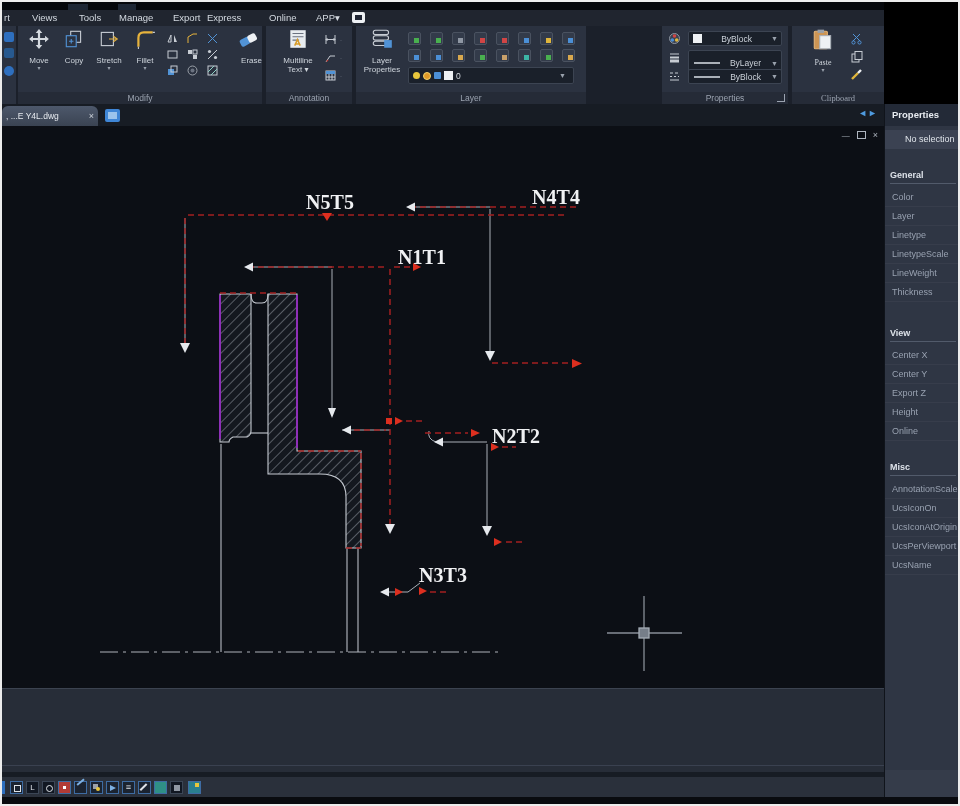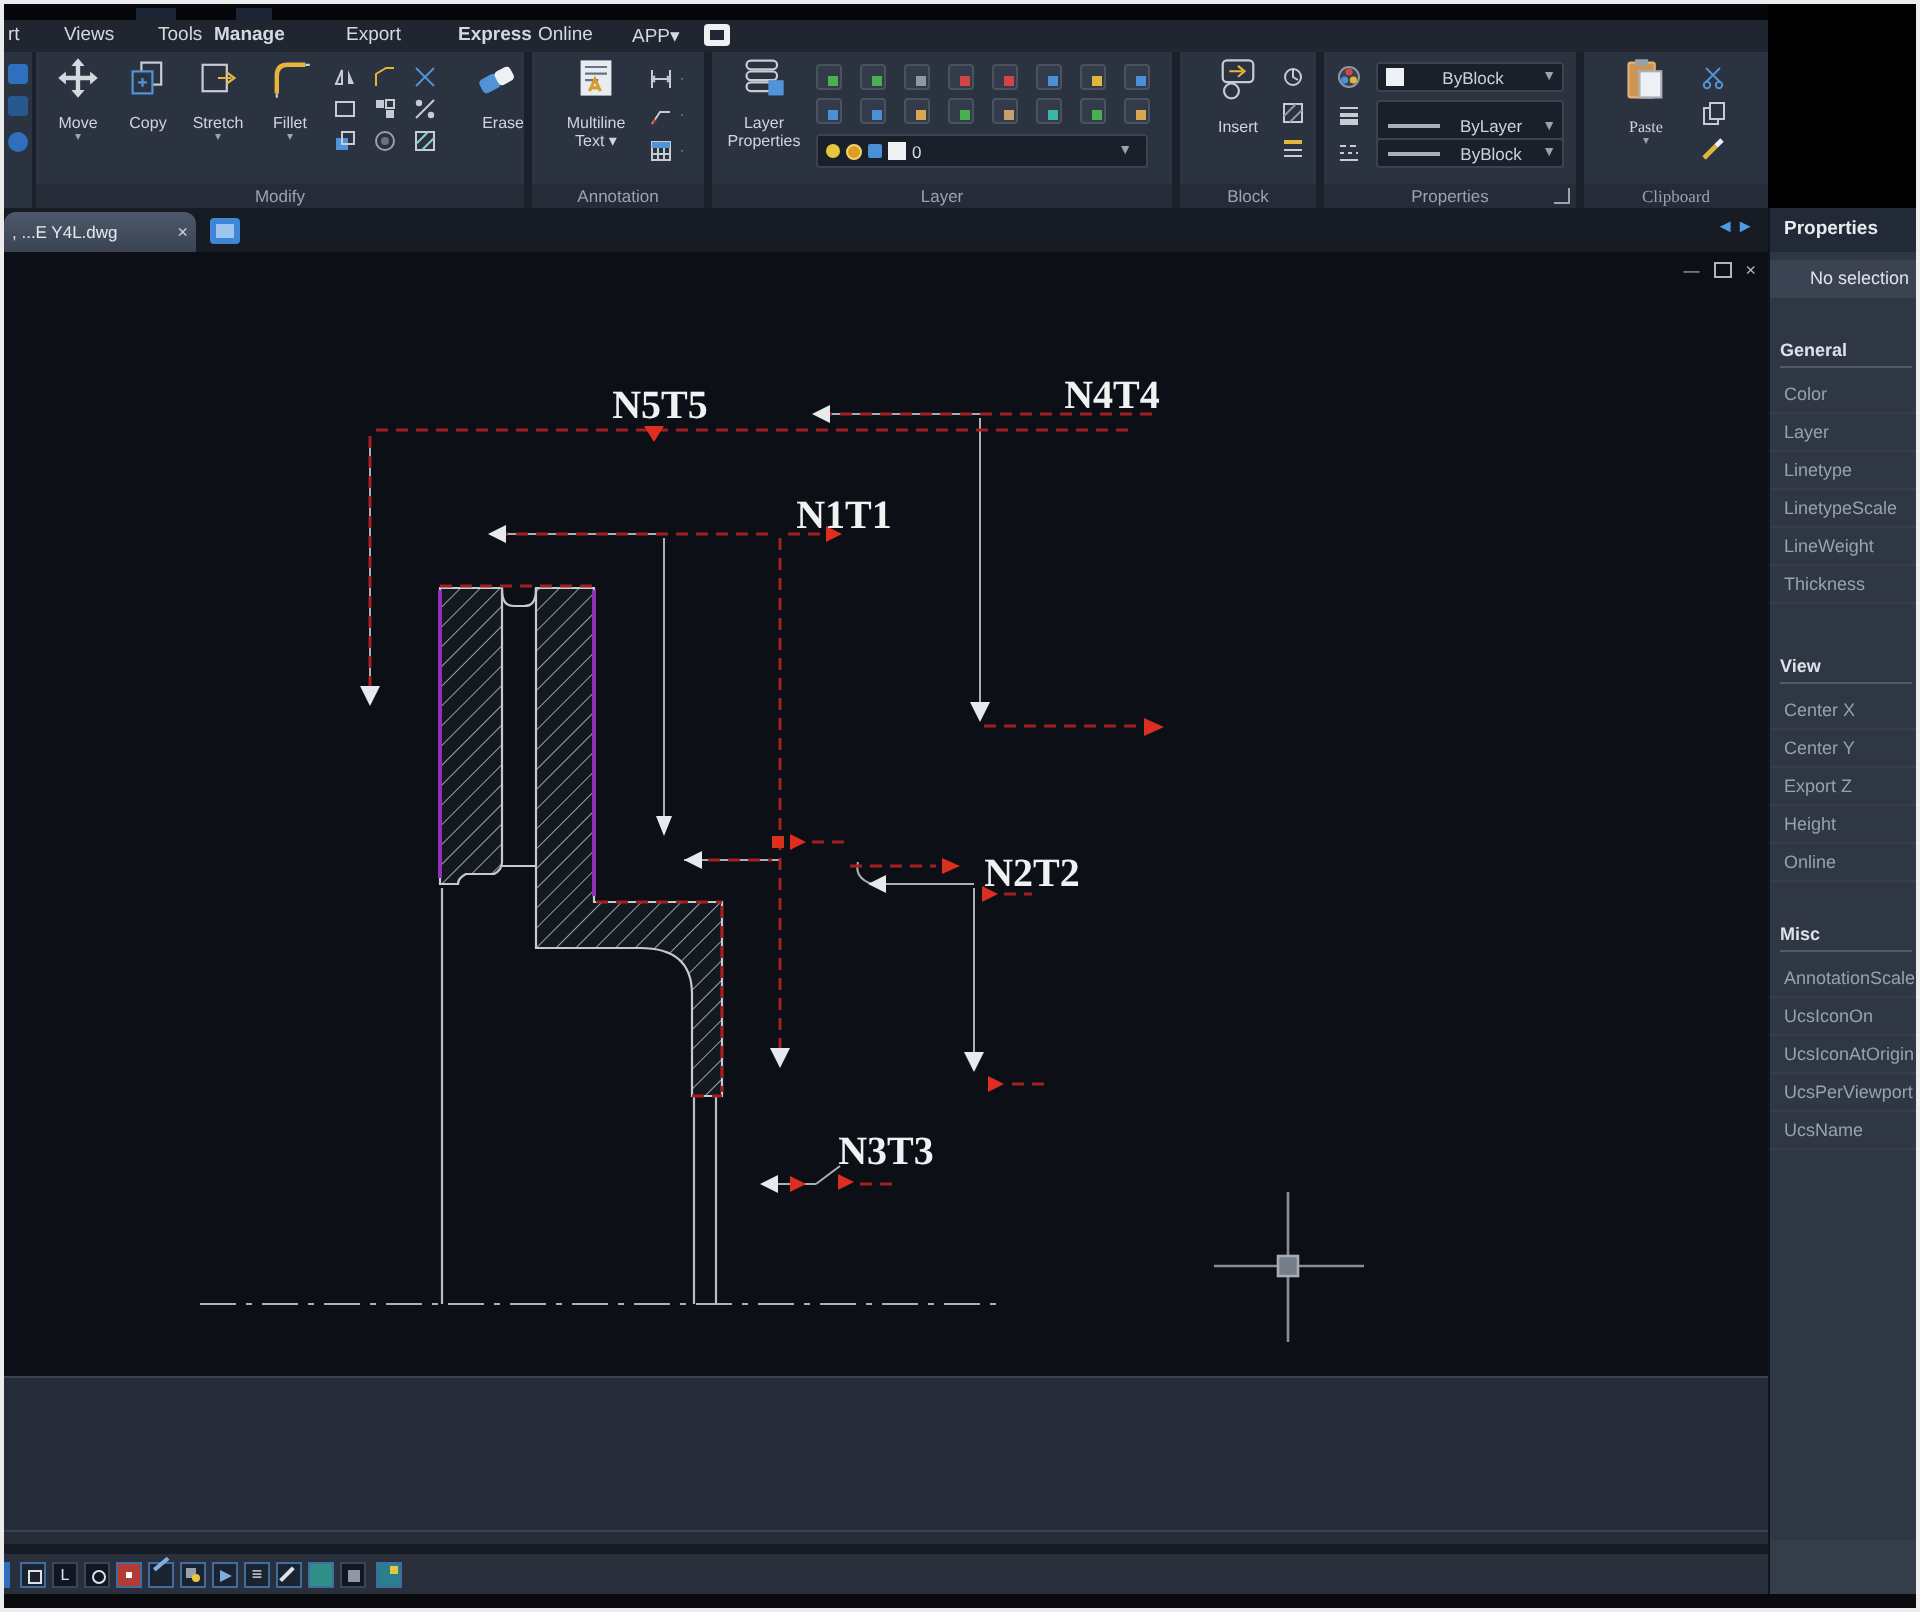--- a/index.html
+++ b/index.html
@@ -57,23 +57,23 @@
 
   <div class="abs" style="left:0;top:0;width:882px;height:8px;background:#05070b;">
     <div class="abs" style="left:66px;top:2px;width:20px;height:6px;background:#1d2634;"></div>
     <div class="abs" style="left:116px;top:2px;width:18px;height:6px;background:#1d2634;"></div>
   </div>
 
   <div class="abs menubar">
     <span class="abs menu-item" style="left:2px;">rt</span>
     <span class="abs menu-item" style="left:30px;">Views</span>
     <span class="abs menu-item" style="left:77px;">Tools</span>
-    <span class="abs menu-item" style="left:105px;font-weight:bold;">Manage</span>
+    <span class="abs menu-item" style="left:117px;">Manage</span>
     <span class="abs menu-item" style="left:171px;">Export</span>
-    <span class="abs menu-item" style="left:227px;font-weight:bold;">Express</span>
+    <span class="abs menu-item" style="left:205px;">Express</span>
     <span class="abs menu-item" style="left:267px;">Online</span>
     <span class="abs menu-item" style="left:314px;">APP▾</span>
     <span class="abs" style="left:350px;top:2px;width:13px;height:11px;background:#eef1f4;border-radius:2px;">
       <span class="abs" style="left:3px;top:3px;width:7px;height:5px;background:#202634;"></span>
     </span>
   </div>
 
   <div class="abs ribbon">
 
     <div class="rpanel" style="left:0;width:14px;">
@@ -253,43 +253,20 @@
         <span style="width:7px;height:7px;border-radius:50%;background:#e8c63c;display:inline-block;"></span>
         <span style="width:8px;height:8px;border-radius:50%;background:#e09a28;border:1px solid #f3d46a;display:inline-block;box-sizing:border-box;"></span>
         <span style="width:7px;height:7px;background:#4b8fd6;border-radius:1px;display:inline-block;"></span>
         <span style="width:9px;height:9px;background:#eef1f4;display:inline-block;"></span>
         <span style="font-size:8.5px;color:#d5dae0;flex:1;">0</span>
         <span class="ddcaret">▼</span>
       </div>
       <div class="plabel">Layer</div>
     </div>
 
-    <div class="rpanel" style="left:588px;width:68px;">
-      <div class="bigbtn" style="left:10px;width:38px;">
-        <svg width="24" height="24" viewBox="0 0 22 22">
-          <rect x="4" y="2" width="14" height="10" rx="2" fill="none" stroke="#c8cdd4"></rect>
-            <path d="M7 7 H13 M11 4.5 L14 7 L11 9.5" stroke="#e7b33c" fill="none"></path>
-            <circle cx="8" cy="16" r="3.4" fill="none" stroke="#c8cdd4"></circle>
-          </svg>
-        <div class="blabel">Insert</div>
-      </div>
-      <svg class="mini" style="left:50px;top:6px;" viewBox="0 0 13 13">
-          <circle cx="6.5" cy="6.5" r="4" fill="none" stroke="#c7ccd3"></circle>
-          <path d="M6.5 2.5 V6.5 L9 8" stroke="#c7ccd3" fill="none"></path>
-        </svg>
-      <svg class="mini" style="left:50px;top:24px;" viewBox="0 0 13 13">
-          <rect x="2" y="2" width="9" height="9" fill="none" stroke="#c7ccd3"></rect>
-          <path d="M2 8 L8 2 M5 11 L11 5" stroke="#8f97a3"></path>
-        </svg>
-      <svg class="mini" style="left:50px;top:42px;" viewBox="0 0 13 13">
-          <path d="M2 3 H11" stroke="#e0b63c" stroke-width="2"></path>
-          <path d="M2 7 H11 M2 10 H11" stroke="#c7ccd3"></path>
-        </svg>
-      <div class="plabel">Block</div>
-    </div>
 
     <div class="rpanel" style="left:660px;width:126px;">
       <svg class="mini" style="left:6px;top:6px;" viewBox="0 0 13 13">
           <circle cx="6.5" cy="6.5" r="5" fill="#3a4250" stroke="#8f97a3"></circle>
           <circle cx="6.5" cy="4" r="1.8" fill="#d14545"></circle>
           <circle cx="4.3" cy="8" r="1.8" fill="#4b8fd6"></circle>
           <circle cx="8.7" cy="8" r="1.8" fill="#e0b63c"></circle>
         </svg>
       <div class="field" style="left:26px;top:5px;width:94px;height:15px;">
         <span style="width:9px;height:9px;background:#eef1f4;margin-left:4px;"></span>

